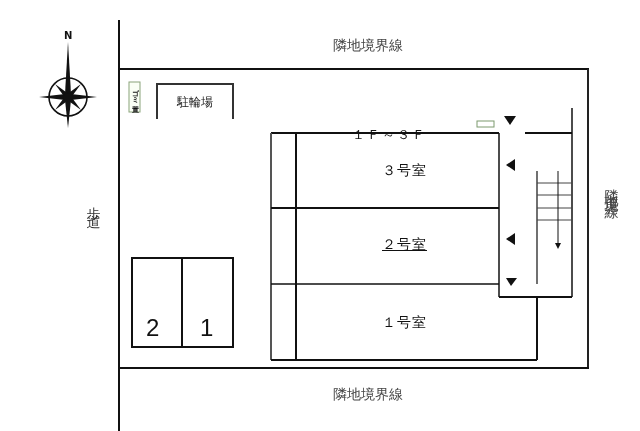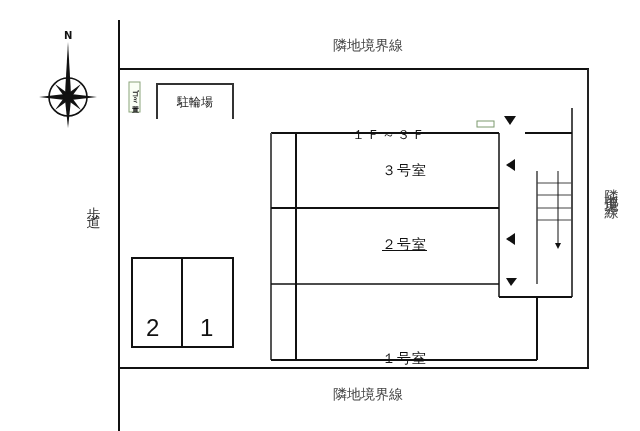--- a/index.html
+++ b/index.html
@@ -88,16 +88,16 @@
 
 <div class="lbl vert" style="left:85px;top:196px;font-size:14px;color:#333;letter-spacing:8px;">歩道</div>
 
 <div class="lbl" style="left:177px;top:94px;font-size:12px;color:#222;">駐輪場</div>
 <div class="lbl vert" style="left:130px;top:84px;font-size:7px;color:#111;font-weight:bold;line-height:9px;">ゴミ置</div>
 
 <div class="lbl floor" style="left:352px;top:98px;margin-top:28px;">１Ｆ～３Ｆ</div>
 
 <div class="lbl room" style="left:382px;top:162px;">３号室</div>
 <div class="lbl room" style="left:382px;top:236px;text-decoration:underline;">２号室</div>
-<div class="lbl room" style="left:382px;top:314px;margin-top:36px;">１号室</div>
+<div class="lbl room" style="left:382px;top:314px;">１号室</div>
 
 <div class="lbl num" style="left:146px;top:314px;">2</div>
 <div class="lbl num" style="left:200px;top:314px;">1</div>
 
 </body></html>

